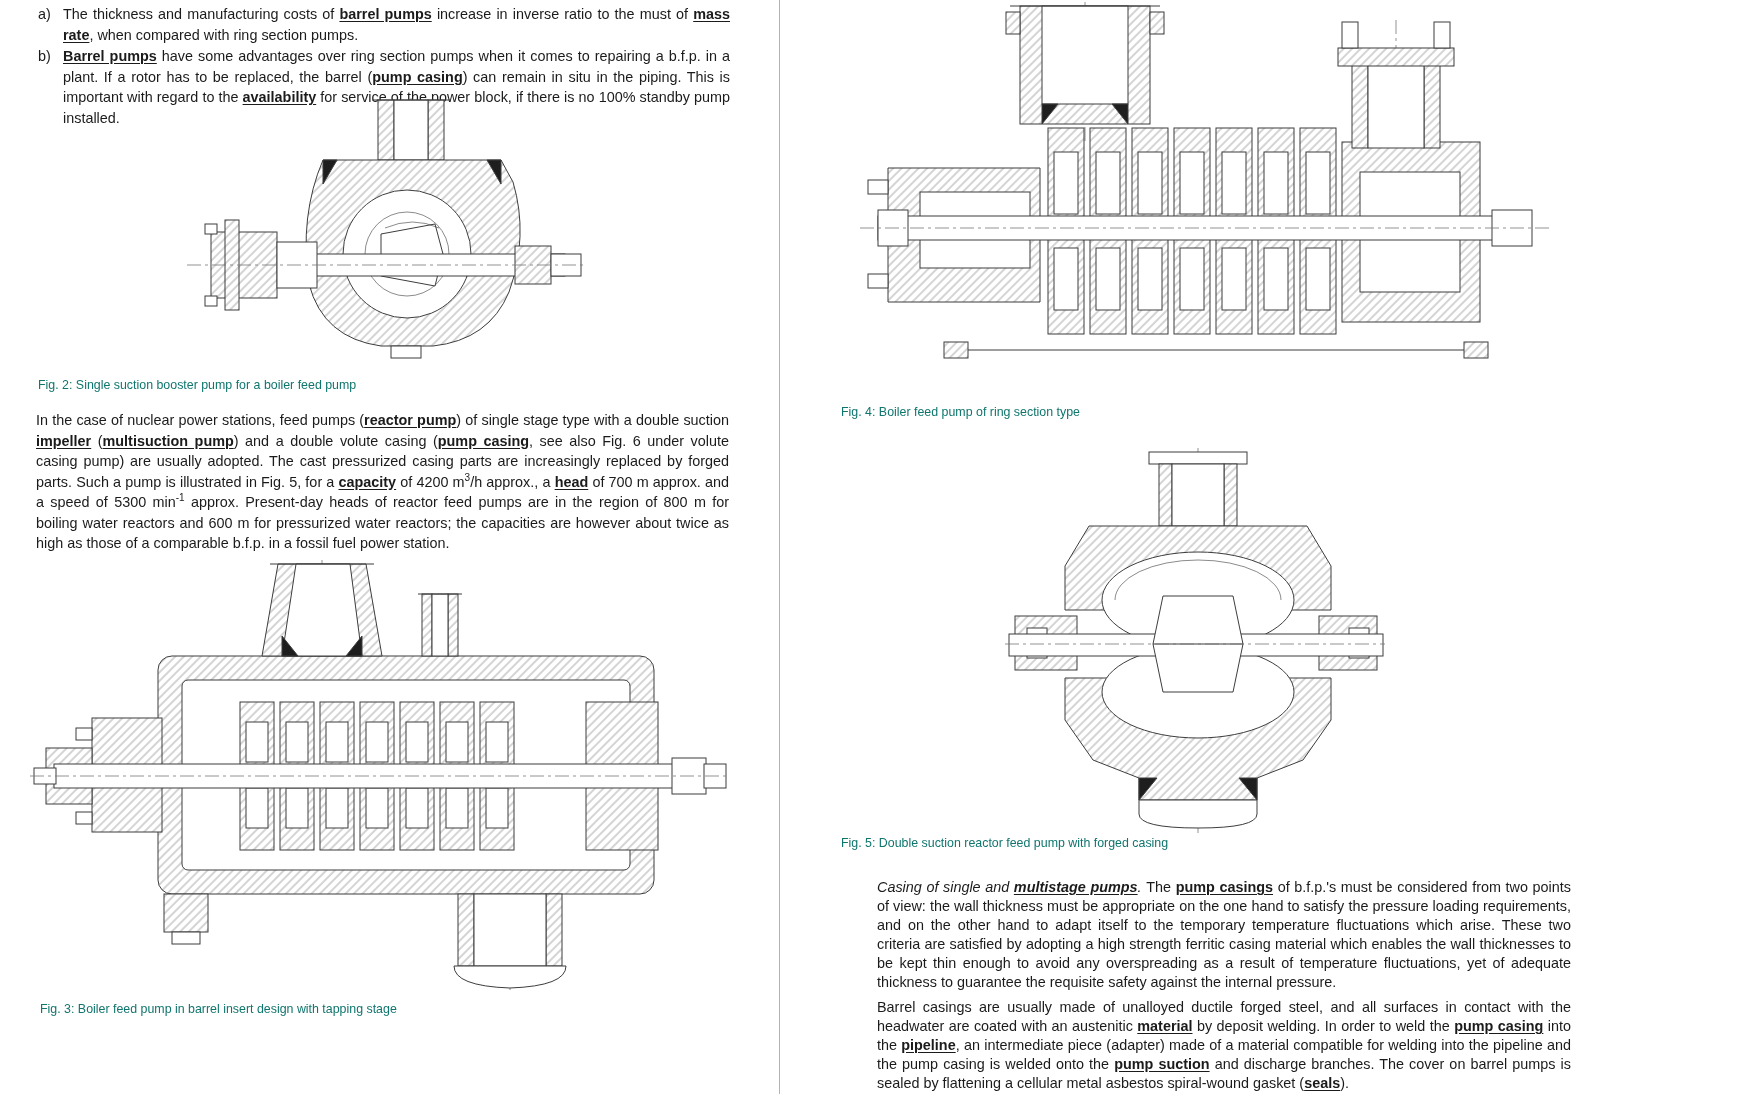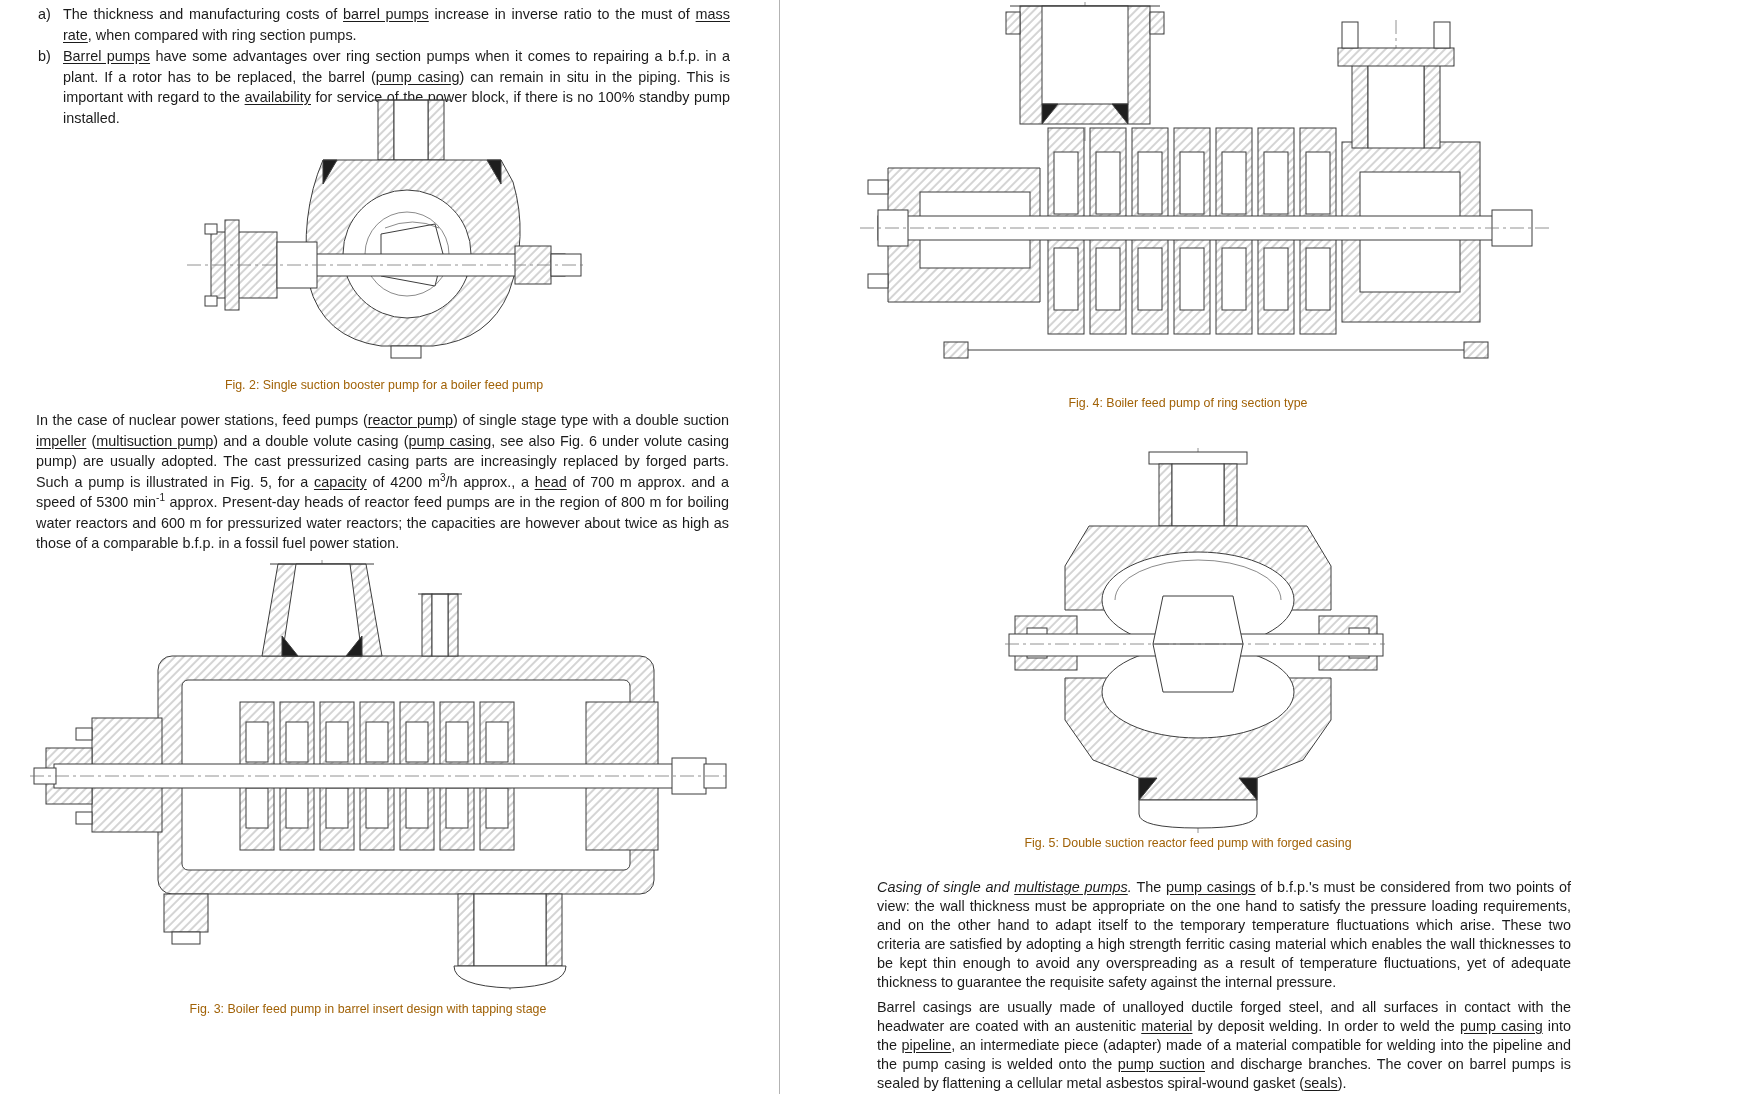--- a/index.html
+++ b/index.html
@@ -4,24 +4,24 @@
 <style>
   html,body{margin:0;padding:0;background:#ffffff;}
   .page{position:relative;width:1749px;height:1094px;background:#fff;overflow:hidden;
         font-family:"Liberation Sans","DejaVu Sans",sans-serif;color:#1b1b1b;}
   .divider{position:absolute;left:779px;top:0;width:1px;height:1094px;background:#b3b3b3;}
   .txt{font-size:14.4px;line-height:20.5px;text-align:justify;}
   .rtxt{font-size:14.4px;line-height:19px;text-align:justify;margin-left:36px;}
   .list{position:absolute;left:38px;top:4px;width:692px;}
   .li{position:relative;padding-left:25px;margin:0 0 1px 0;}
   .lab{position:absolute;left:0;top:0;}
-  .u{text-decoration:underline;text-underline-offset:2px;}
+  .u{text-decoration:underline;text-underline-offset:2px;font-weight:bold;}
   .i{font-style:italic;}
   sup{font-size:10px;line-height:0;}
-  .caption{position:absolute;font-size:12.4px;line-height:15px;text-align:center;color:#a16207;}
+  .caption{position:absolute;font-size:12.4px;line-height:15px;color:#0f766e;}
   .para{position:absolute;}
   .fig{position:absolute;}
   .fig svg{display:block;}
   .fig *{stroke:#3d3d3d;stroke-width:1;}
   .fig .ns{stroke:none;}
   .fig .hl{stroke:#8d8d8d;stroke-width:.75;}
   .fig .cl{stroke:#777;stroke-width:.8;stroke-dasharray:14 4 3 4;}
   .fig .thin{stroke-width:.6;}
 </style>
 </head>
@@ -130,21 +130,21 @@
       <rect x="4" y="208" width="22" height="16" fill="#fff"></rect>
       <rect x="428" y="334" width="16" height="72" fill="url(#h3)"></rect>
       <rect x="516" y="334" width="16" height="72" fill="url(#h3)"></rect>
       <rect x="444" y="334" width="72" height="72" fill="#fff"></rect>
       <path d="M424,406 L536,406 Q536,426 480,428 Q424,426 424,406 Z" fill="#fff"></path>
       <rect x="134" y="334" width="44" height="38" fill="url(#h3)"></rect>
       <rect x="142" y="372" width="28" height="12" fill="#fff"></rect>
       <line class="cl" x1="0" y1="216" x2="700" y2="216" fill="none"></line>
     </svg>
   </div>
-  <div class="caption" style="left:22px;top:1002px;width:692px">Fig. 3: Boiler feed pump in barrel insert design with tapping stage</div>
+  <div class="caption" style="left:40px;top:1002px;width:692px">Fig. 3: Boiler feed pump in barrel insert design with tapping stage</div>
 
   <div class="fig" style="left:860px;top:2px">
     <svg viewBox="0 0 690 405" width="690" height="405">
       <defs>
         <pattern id="h4" width="6" height="6" patternUnits="userSpaceOnUse" patternTransform="rotate(45)">
           <rect class="ns" width="6" height="6" fill="#fff"></rect>
           <line class="hl" x1="3" y1="0" x2="3" y2="6"></line>
         </pattern>
       </defs>
       <line class="cl" x1="225" y1="0" x2="225" y2="140" fill="none"></line>
@@ -191,21 +191,21 @@
       <rect x="574" y="20" width="16" height="26" fill="#fff"></rect>
       <rect x="18" y="214" width="650" height="24" fill="#fff"></rect>
       <rect x="632" y="208" width="40" height="36" fill="#fff"></rect>
       <rect x="18" y="208" width="30" height="36" fill="#fff"></rect>
       <line x1="96" y1="348" x2="610" y2="348" fill="none"></line>
       <rect x="84" y="340" width="24" height="16" fill="url(#h4)"></rect>
       <rect x="604" y="340" width="24" height="16" fill="url(#h4)"></rect>
       <line class="cl" x1="0" y1="226" x2="690" y2="226" fill="none"></line>
     </svg>
   </div>
-  <div class="caption" style="left:841px;top:396px;width:694px">Fig. 4: Boiler feed pump of ring section type</div>
+  <div class="caption" style="left:841px;top:405px;width:694px">Fig. 4: Boiler feed pump of ring section type</div>
 
   <div class="fig" style="left:1005px;top:448px">
     <svg viewBox="0 0 380 385" width="380" height="385">
       <defs>
         <pattern id="h5" width="6" height="6" patternUnits="userSpaceOnUse" patternTransform="rotate(45)">
           <rect class="ns" width="6" height="6" fill="#fff"></rect>
           <line class="hl" x1="3" y1="0" x2="3" y2="6"></line>
         </pattern>
       </defs>
       <line class="cl" x1="193" y1="0" x2="193" y2="385" fill="none"></line>

